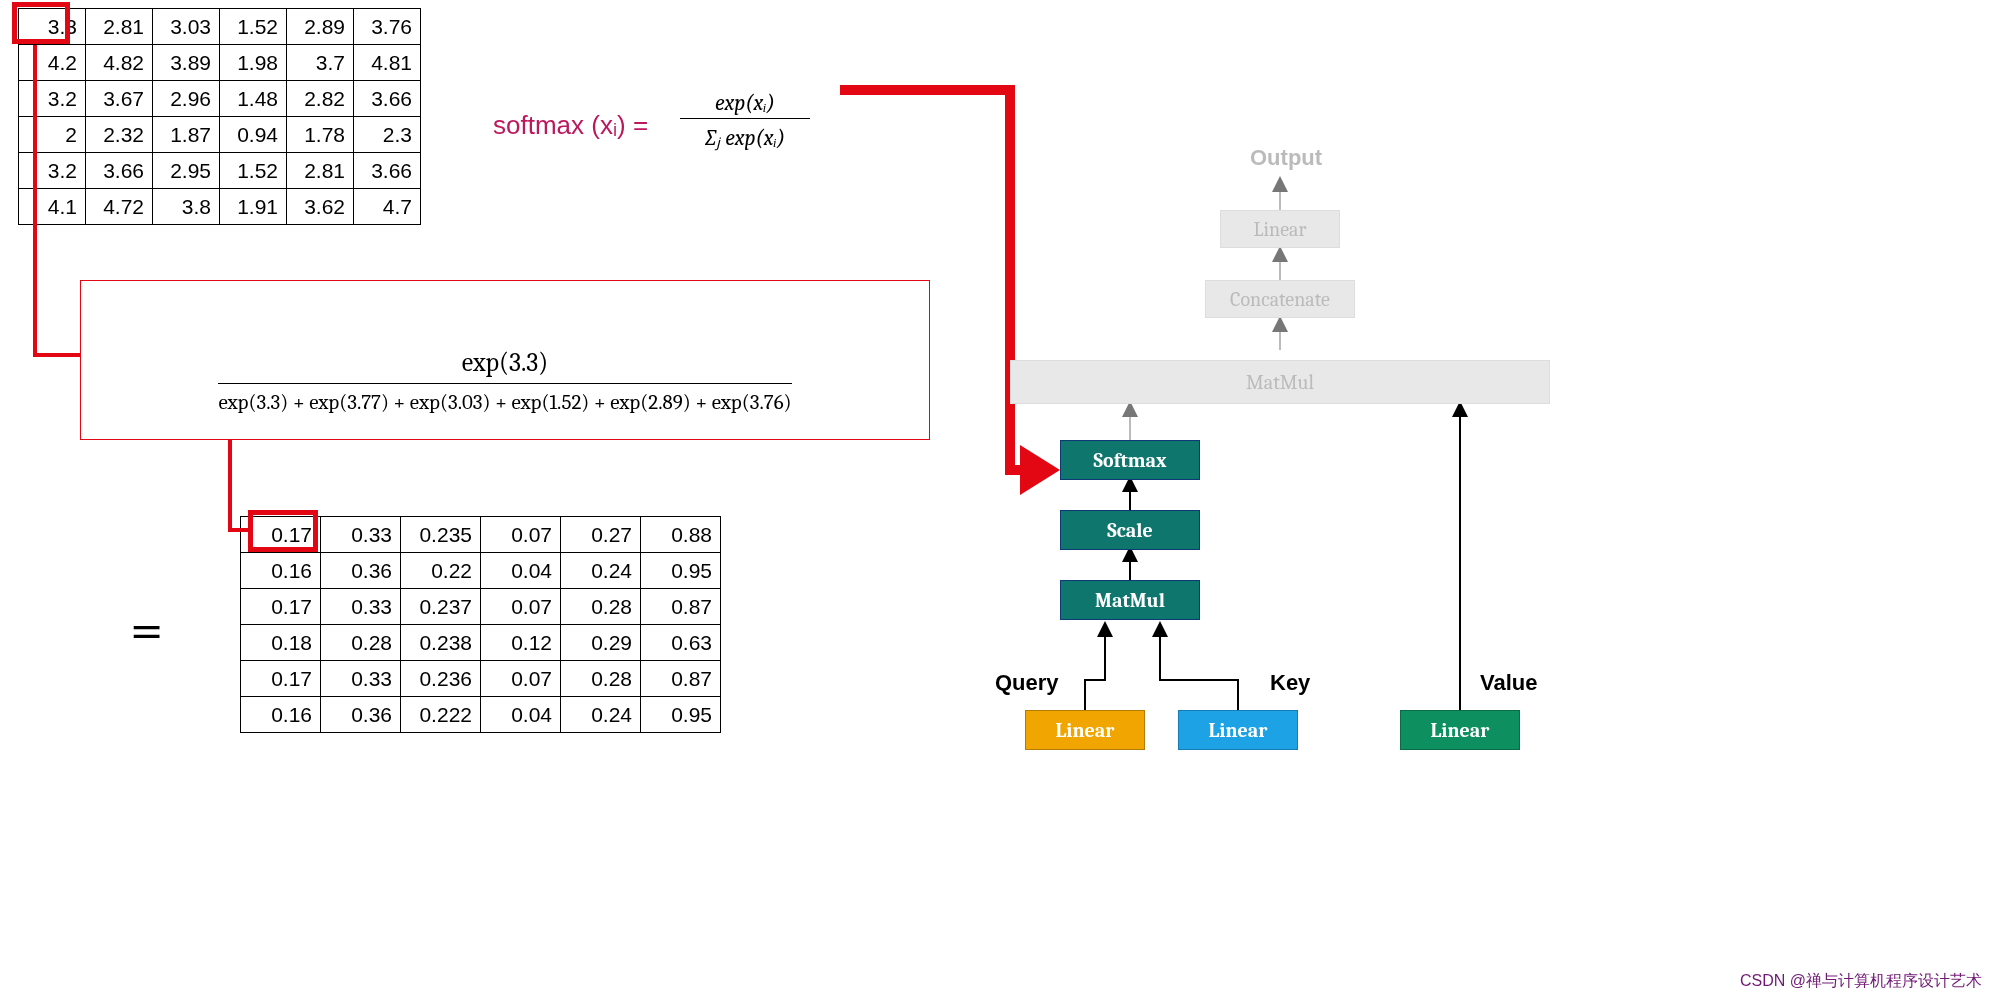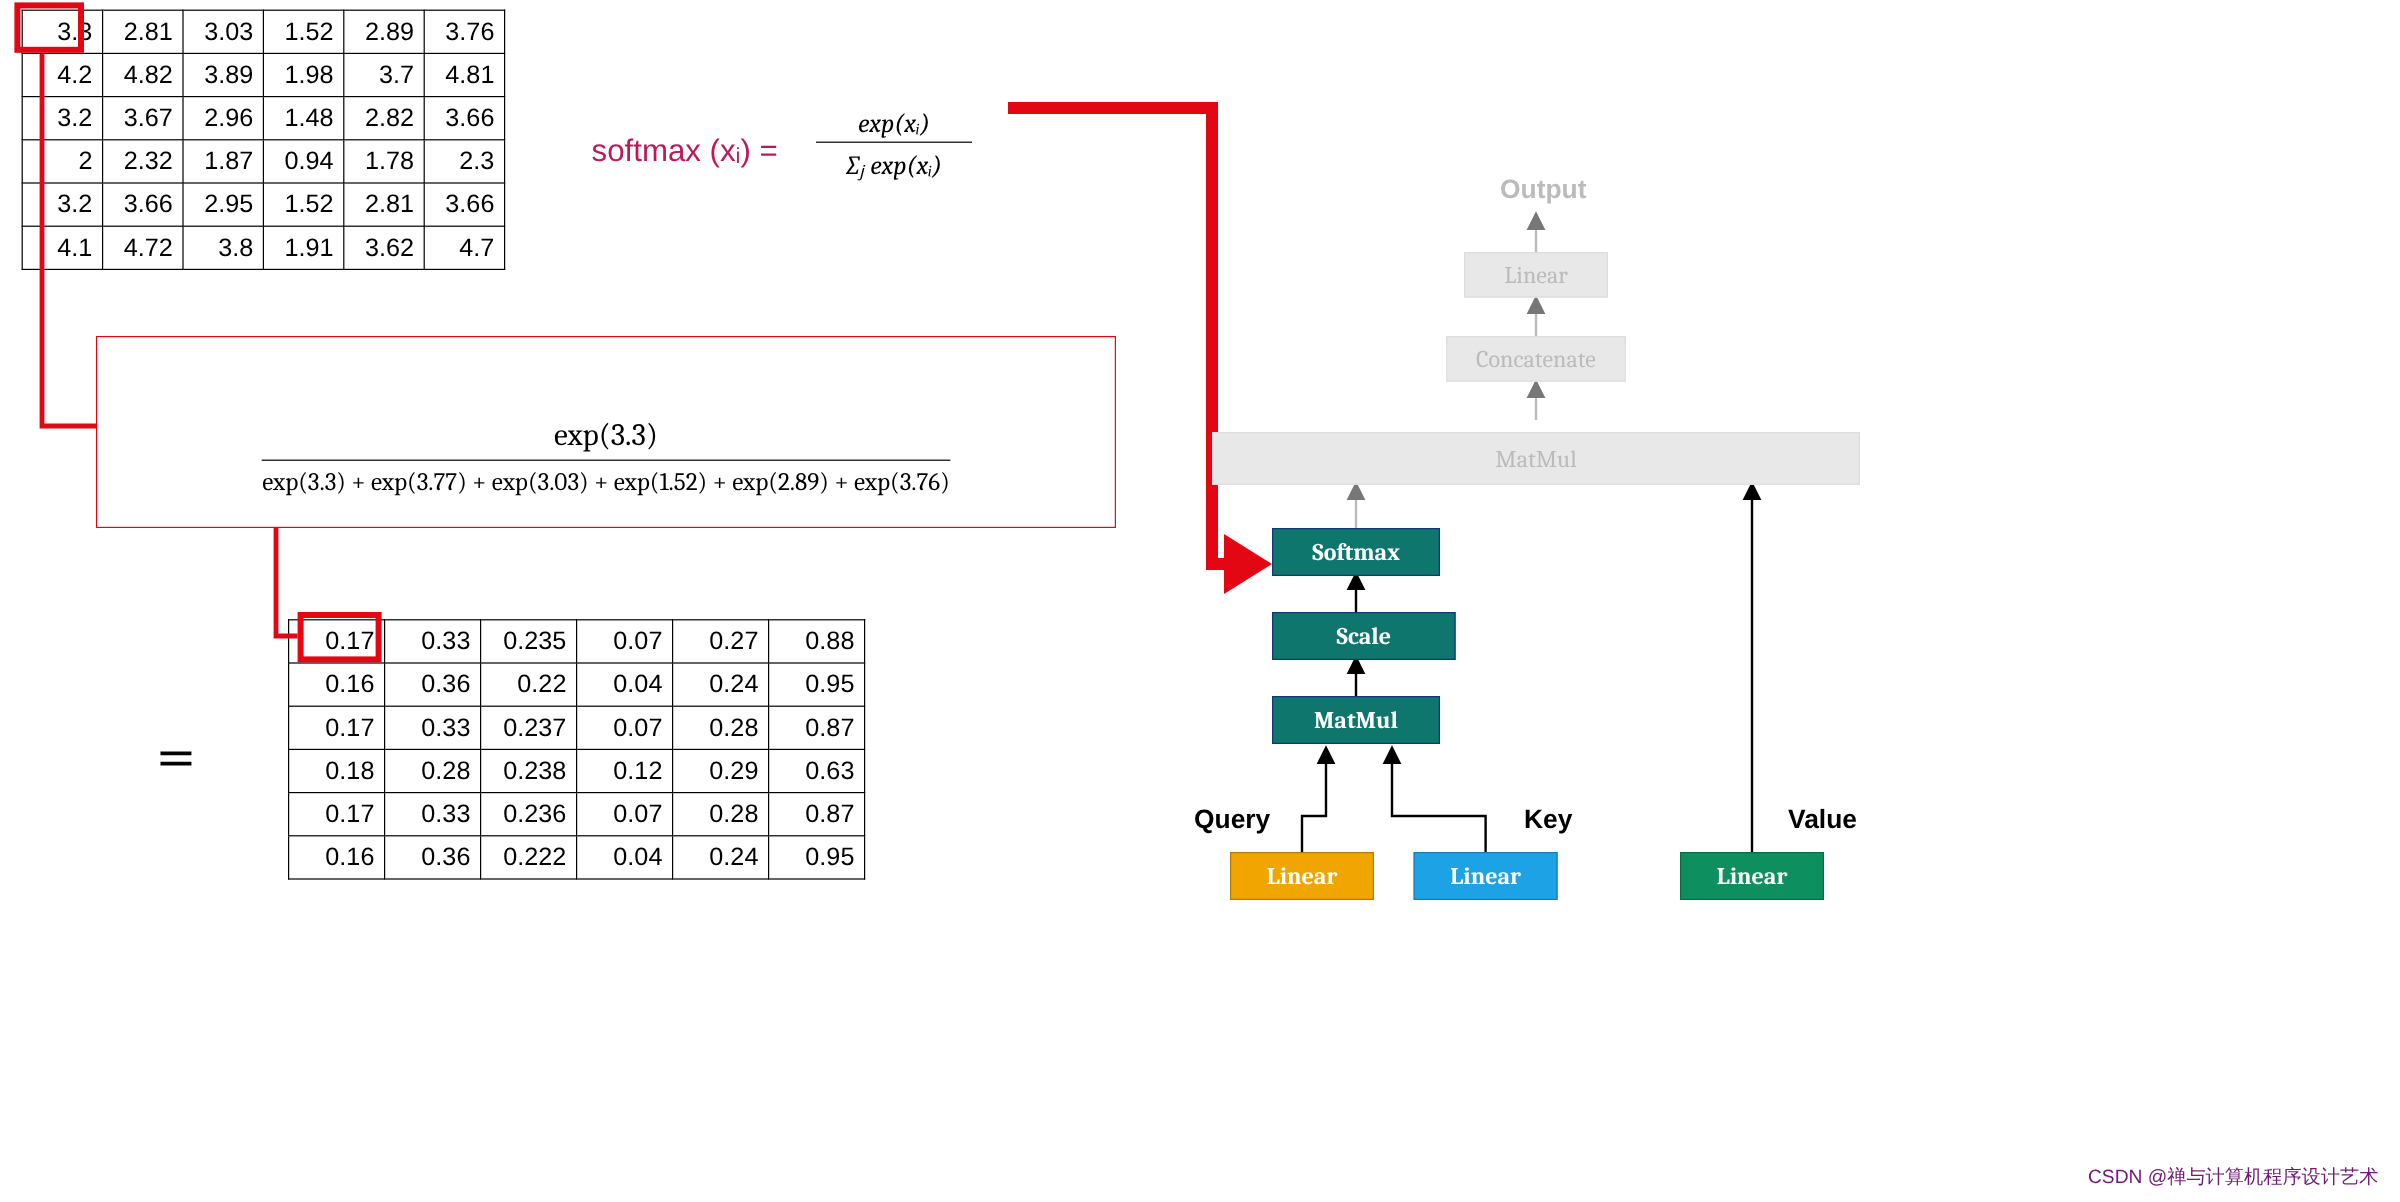--- a/index.html
+++ b/index.html
@@ -264,25 +264,25 @@
     <line x1="460" y1="560" x2="460" y2="255" stroke="#000" stroke-width="2" marker-end="url(#ahb)"></line>
   </svg>
 
   <div class="arch-label" style="left:250px; top:-5px; color:#bbb;">Output</div>
 
   <div class="block gray" style="left:220px; top:60px;  width:120px; height:38px;">Linear</div>
   <div class="block gray" style="left:205px; top:130px; width:150px; height:38px;">Concatenate</div>
   <div class="block gray" style="left:10px;  top:210px; width:540px; height:44px;">MatMul</div>
 
   <div class="block blue" style="left:60px; top:290px; width:140px; height:40px;">Softmax</div>
-  <div class="block blue" style="left:60px; top:360px; width:153px; height:40px;">Scale</div>
+  <div class="block blue" style="left:60px; top:360px; width:140px; height:40px;">Scale</div>
   <div class="block blue" style="left:60px; top:430px; width:140px; height:40px;">MatMul</div>
 
   <div class="arch-label" style="left:-5px; top:520px;">Query</div>
   <div class="arch-label" style="left:270px; top:520px;">Key</div>
-  <div class="arch-label" style="left:490px; top:520px;">Value</div>
+  <div class="arch-label" style="left:480px; top:520px;">Value</div>
 
   <div class="block orange" style="left:25px;  top:560px; width:120px; height:40px;">Linear</div>
   <div class="block cyan" style="left:178px; top:560px; width:120px; height:40px;">Linear</div>
   <div class="block green" style="left:400px; top:560px; width:120px; height:40px;">Linear</div>
 </div>
 
 <div class="watermark">CSDN @禅与计算机程序设计艺术</div>
 
 </body></html>

